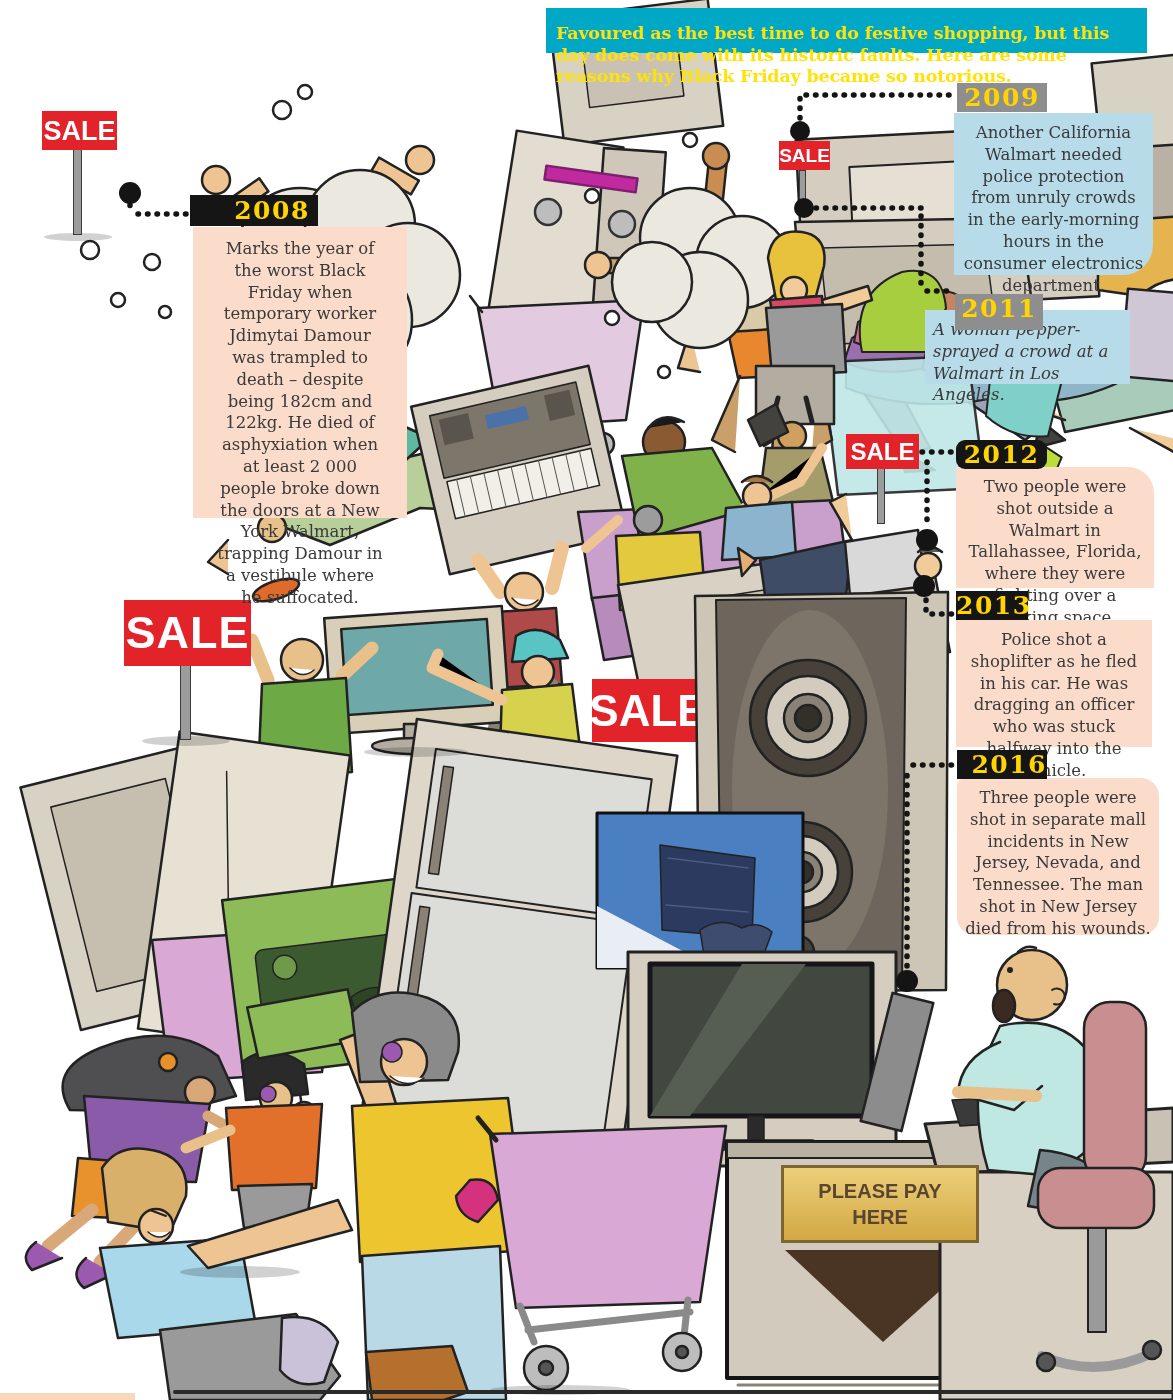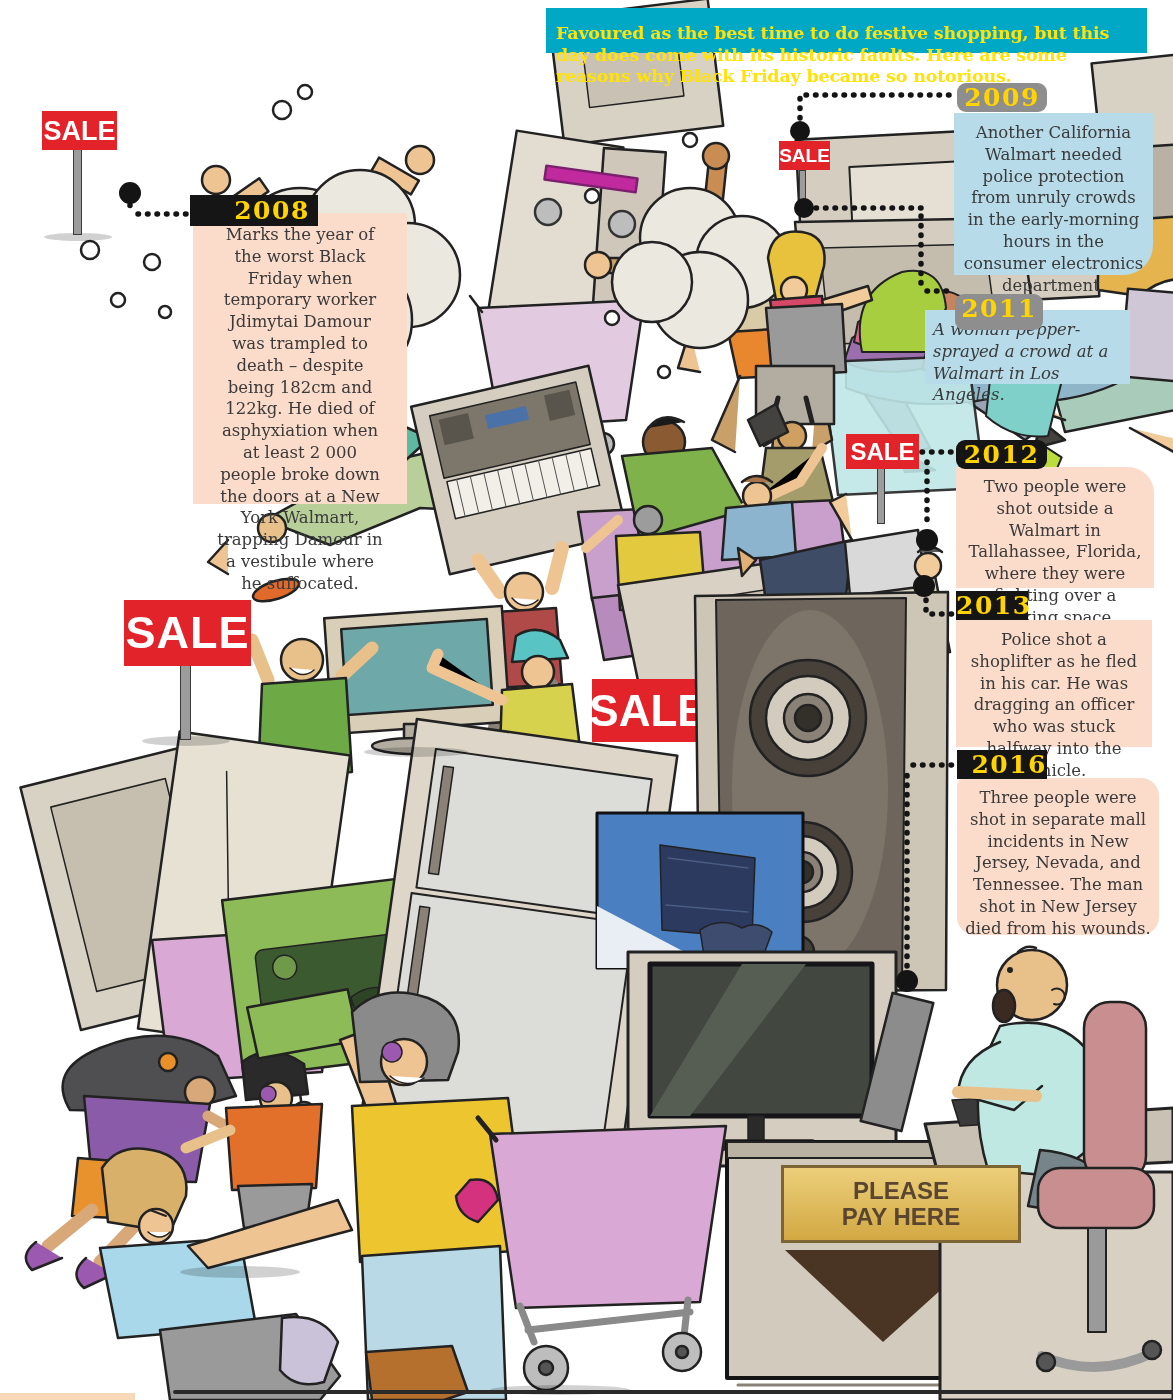--- a/index.html
+++ b/index.html
@@ -14,36 +14,36 @@
     background:#00a8c6;color:#ffe20a;font-weight:bold;
     font-size:17.5px;line-height:21.5px;letter-spacing:-0.2px;
     padding:15px 6px 0 10px;box-sizing:border-box;z-index:6;
   }
   
   .chip{
     position:absolute;color:#ffd400;font-weight:bold;font-size:25px;
     text-align:center;letter-spacing:1.5px;z-index:6;
   }
   .chip.black{background:#151515;}
-  .chip.gray{background:#8e8e8e;border-radius:9px;}
+  .chip.gray{background:#8e8e8e;}
   #chip-2008{left:190px;top:195px;width:92px;height:31px;line-height:32px;padding-left:36px;}
   #chip-2009{left:957px;top:83px;width:90px;height:29px;line-height:30px;}
   #chip-2011{left:955px;top:294px;width:88px;height:36px;line-height:30px;}
   #chip-2012{left:956px;top:440px;width:91px;height:29px;line-height:30px;border-radius:9px;}
   #chip-2013{left:956px;top:591px;width:72px;height:29px;line-height:30px;}
   #chip-2016{left:957px;top:750px;width:90px;height:29px;line-height:30px;text-align:right;}
   
   .panel{
     position:absolute;font-size:16.5px;line-height:21.8px;color:#3a3a3a;
     padding:9px 8px;box-sizing:border-box;z-index:5;
   }
   .panel.peach{background:#fbdbca;}
   .panel.blue{background:#b7dbe9;}
   .panel.center{text-align:center;}
-  #panel-2008{left:193px;top:213px;width:214px;height:291px;padding:11px 22px;}
+  #panel-2008{left:193px;top:227px;width:214px;height:291px;padding:11px 22px;}
   #panel-2009{left:954px;top:113px;width:199px;height:162px;border-radius:0 0 30px 0;}
   #panel-2011{left:925px;top:310px;width:205px;height:74px;font-style:italic;}
   #panel-2012{left:956px;top:467px;width:198px;height:121px;border-radius:0 26px 0 0;}
   #panel-2013{left:956px;top:620px;width:196px;height:127px;}
   #panel-2016{left:957px;top:778px;width:202px;height:157px;border-radius:8px 18px 18px 18px;}
   
   .sale{
     position:absolute;background:#e2232a;color:#ffffff;
     font-family:"Liberation Sans", sans-serif;font-weight:bold;text-align:center;z-index:4;
   }
@@ -51,24 +51,24 @@
   #sale-2{left:779px;top:141px;width:51px;height:29px;font-size:19px;line-height:30px;}
   #sale-3{left:846px;top:434px;width:73px;height:35px;font-size:24px;line-height:36px;}
   #sale-4{left:124px;top:600px;width:127px;height:66px;font-size:45px;line-height:66px;letter-spacing:1px;}
   .post{position:absolute;background:#9c9c9c;border:1.5px solid #3a3a3a;box-sizing:border-box;z-index:3;}
   #post-1{left:73px;top:149px;width:9px;height:86px;}
   #post-2{left:799px;top:170px;width:7px;height:47px;}
   #post-3{left:877px;top:468px;width:8px;height:56px;}
   #post-4{left:180px;top:665px;width:11px;height:75px;}
   
   #pay-sign{
-    position:absolute;left:781px;top:1165px;width:240px;height:78px;
+    position:absolute;left:781px;top:1165px;width:198px;height:78px;
     background:linear-gradient(#eccf7a,#d2a843);border:3px solid #7d6434;box-sizing:border-box;
     color:#5a4630;font-family:"Liberation Sans",sans-serif;font-weight:bold;
-    font-size:24px;line-height:26px;text-align:center;
+    font-size:20px;line-height:26px;text-align:center;
     display:flex;align-items:center;justify-content:center;z-index:6;
   }
   #pay-sign span{width:130px;}
   
   #art, #connectors{position:absolute;left:0;top:0;z-index:2;}
   #connectors{z-index:7;pointer-events:none;}
   
   #bottom-strip{position:absolute;left:0px;top:1393px;width:135px;height:7px;background:#f7d9b9;z-index:1;}
 </style>
 </head>

